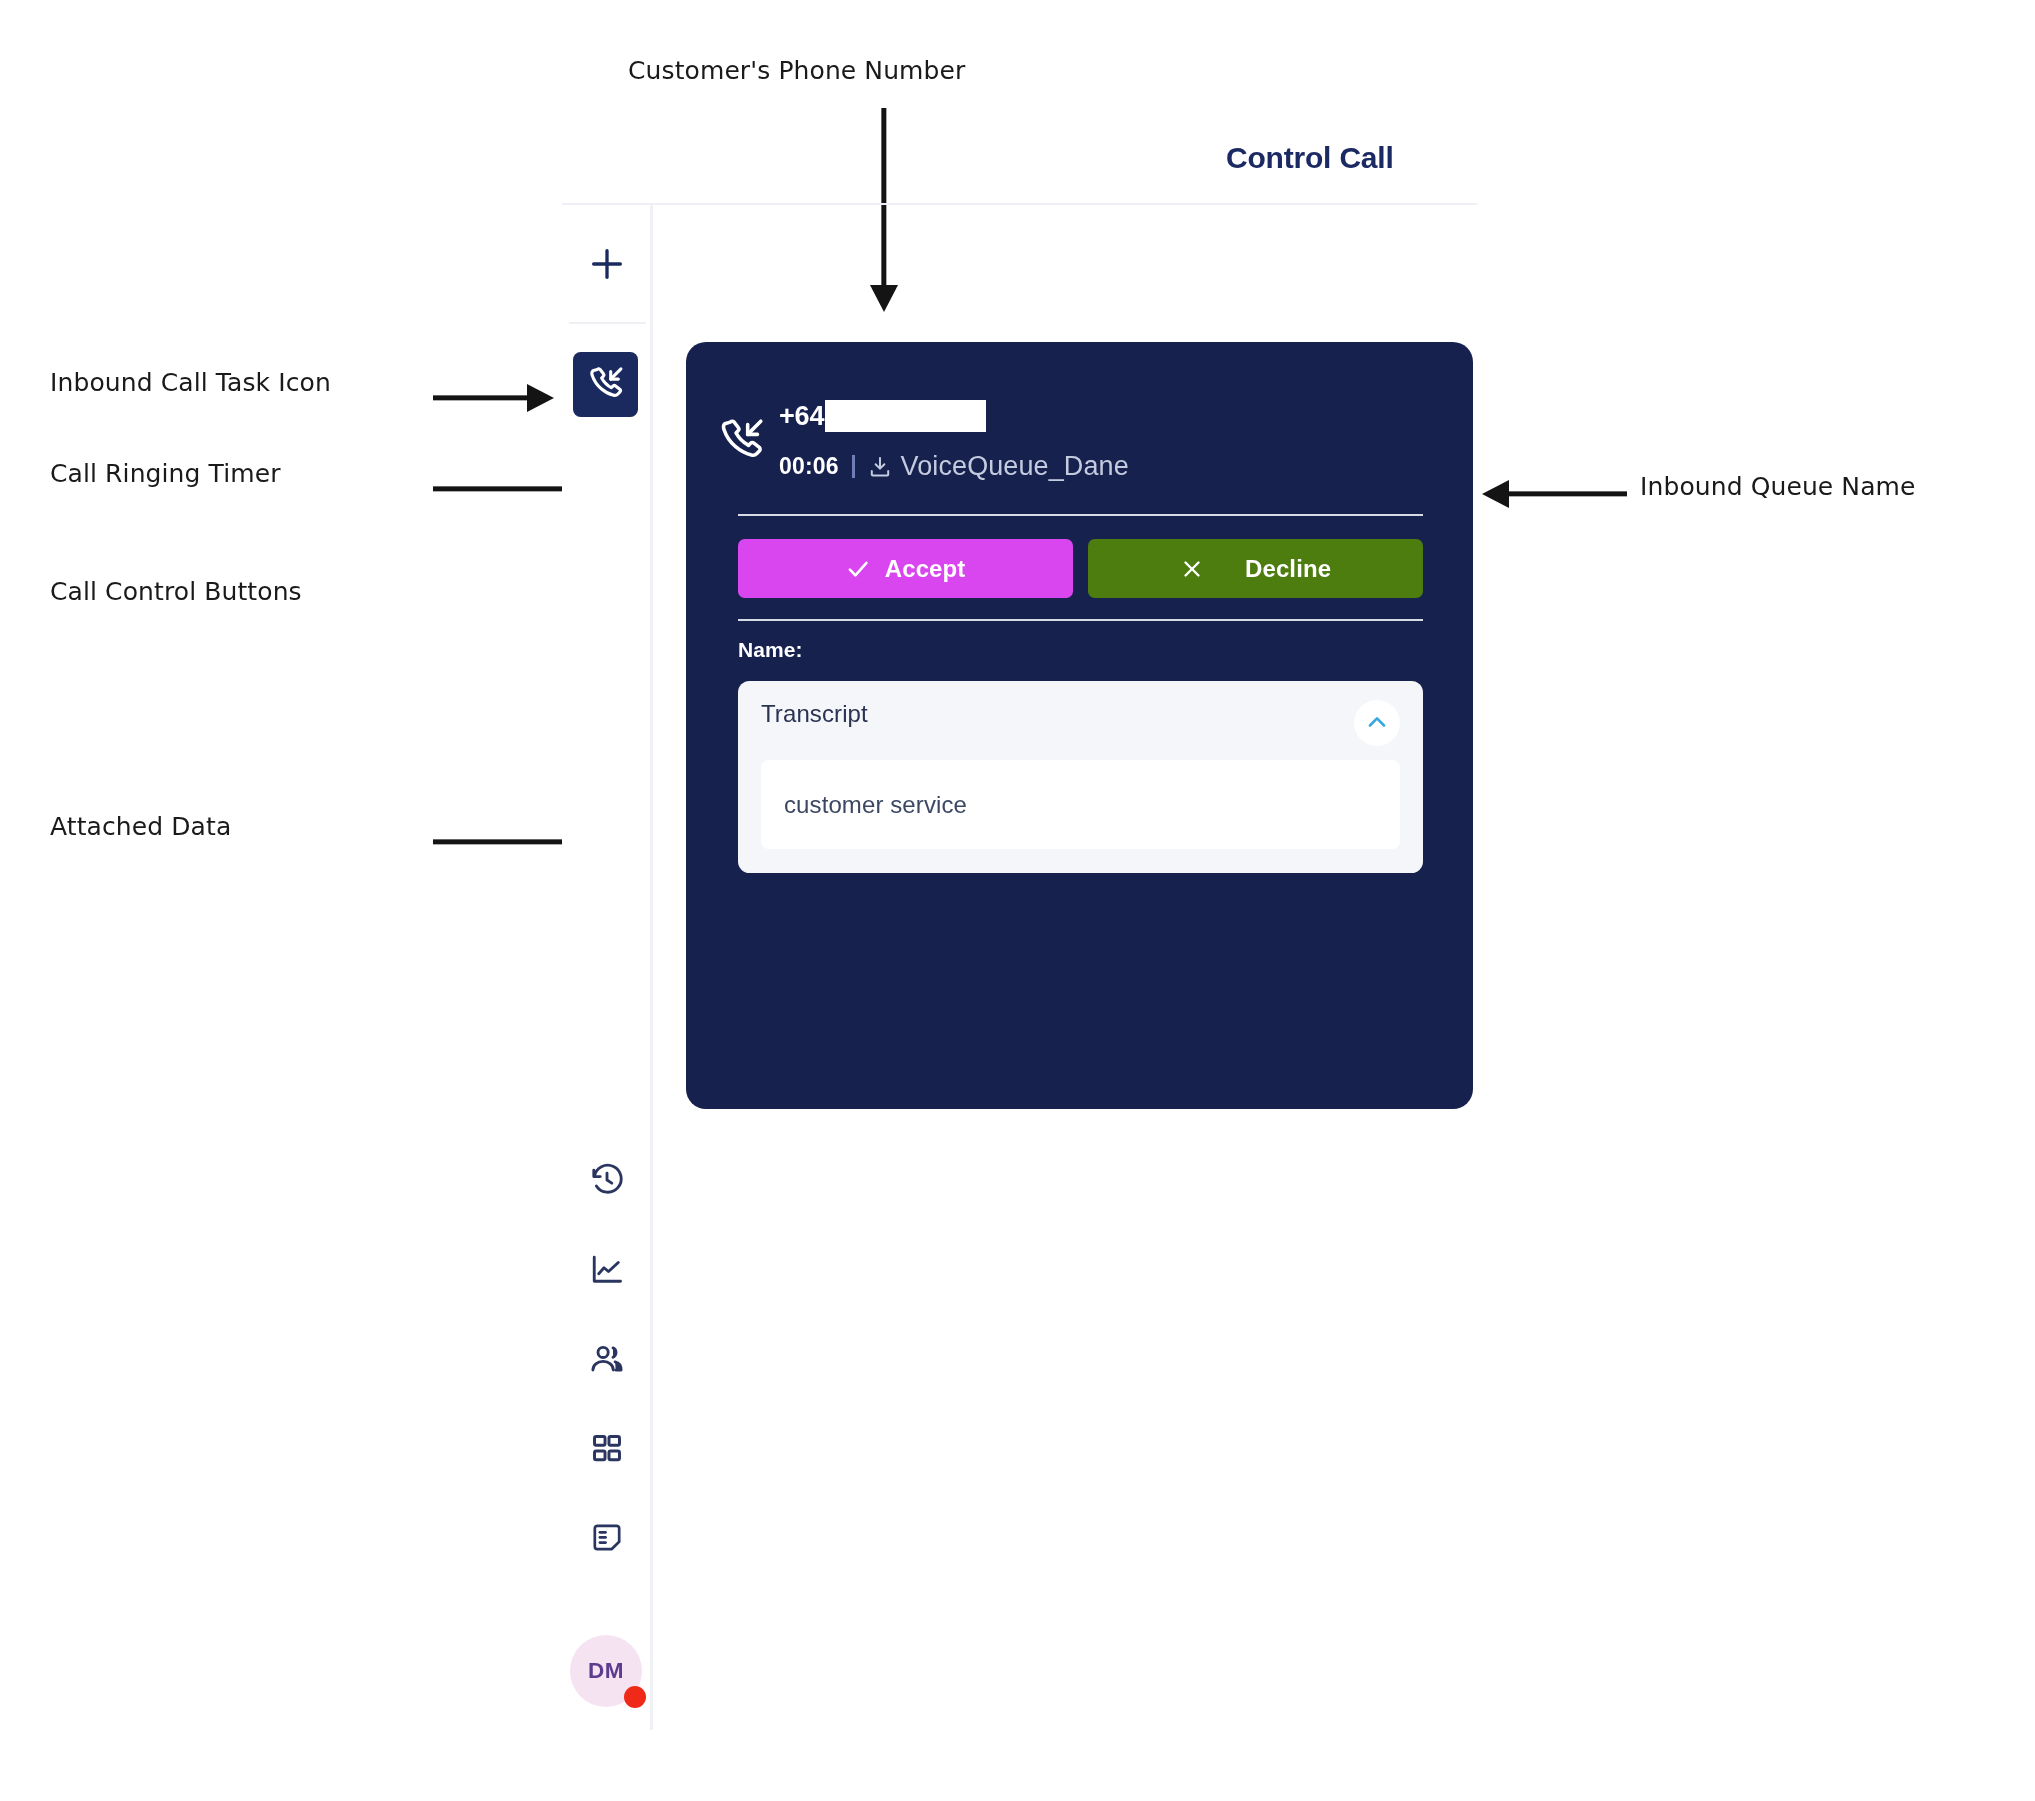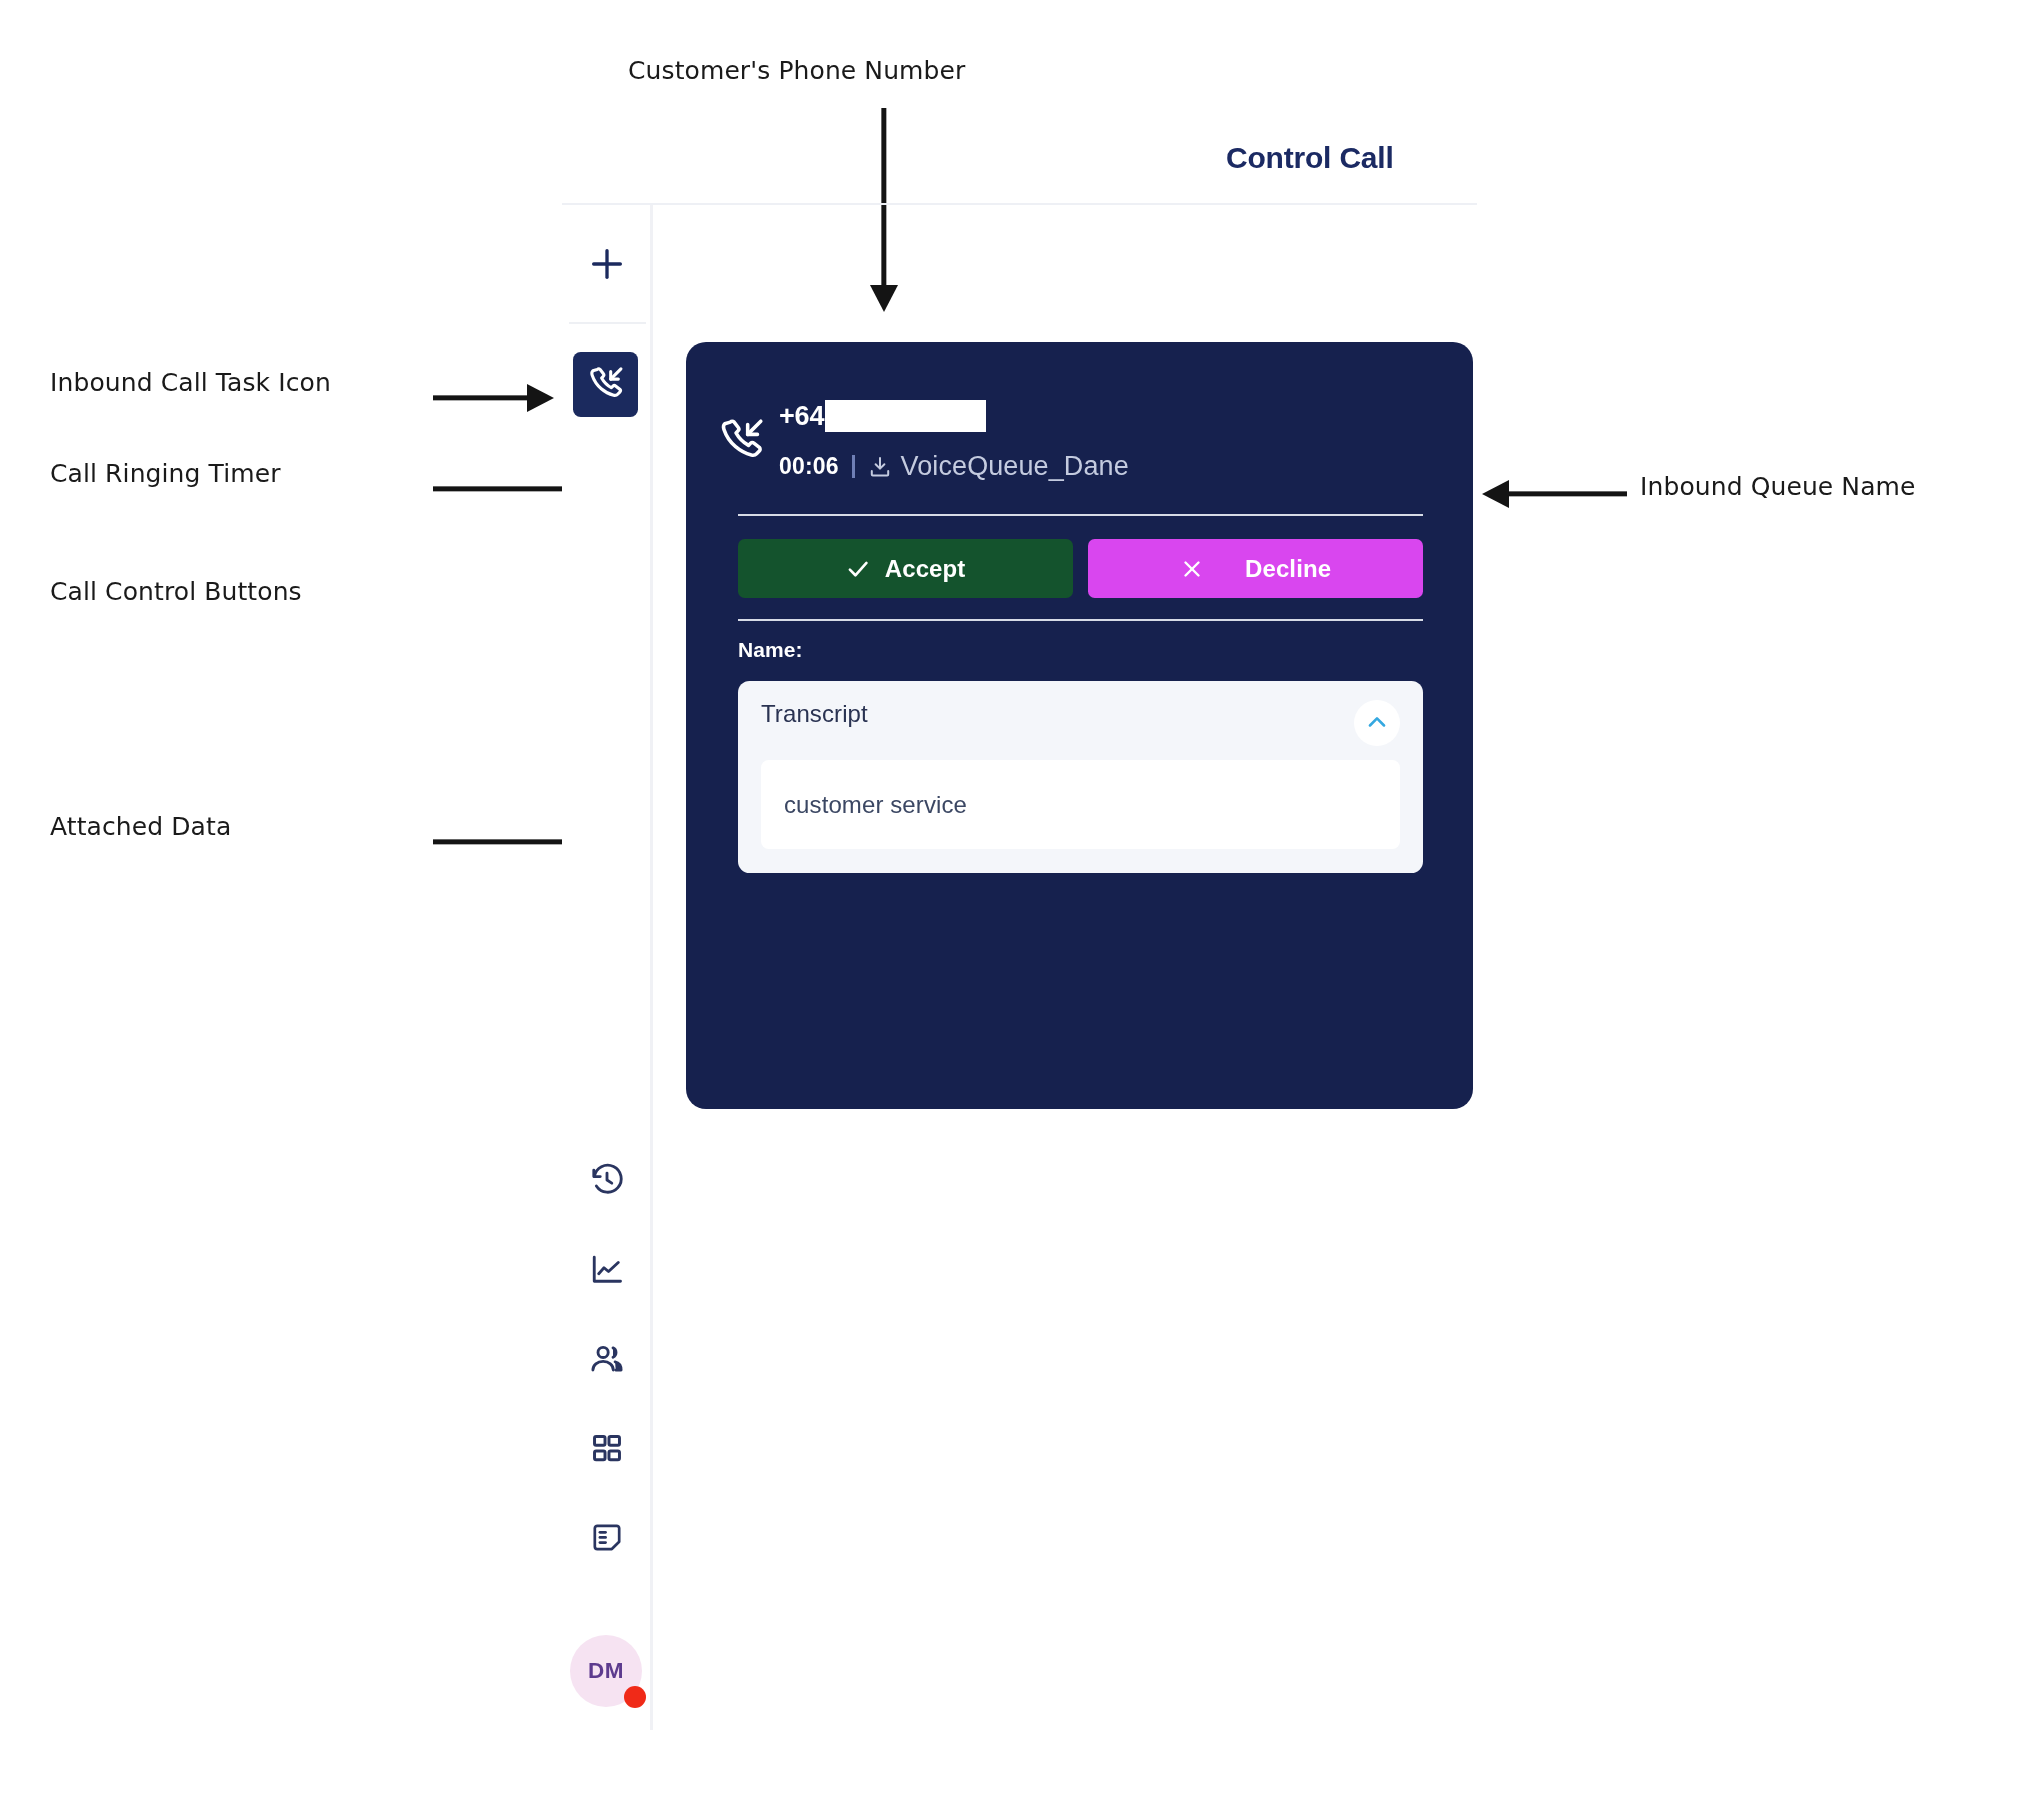--- a/index.html
+++ b/index.html
@@ -236,22 +236,22 @@
     justify-content: center;
     gap: 13.4px;
     font-family: "Liberation Sans", sans-serif;
     font-size: 24px;
     font-weight: 700;
     color: #ffffff;
     letter-spacing: 0.1px;
     cursor: pointer;
     padding: 0;
   }
-  #accept-button { background: #14532d; }
-  #decline-button { background: #d946ef; gap: 41px; }
+  #accept-button { background: #d946ef; }
+  #decline-button { background: #4d7c0f; gap: 41px; }
   .ctl-btn svg { display: block; }
 
   #attached-data-name-label {
     position: absolute;
     left: 52px; top: 296px;
     font-size: 21px;
     font-weight: 700;
     color: #ffffff;
     letter-spacing: 0.1px;
   }

